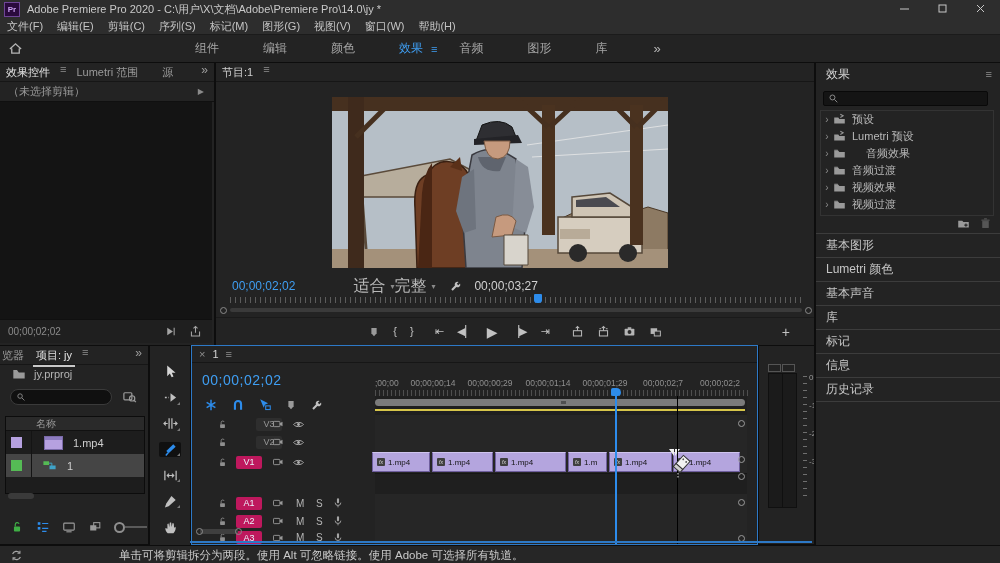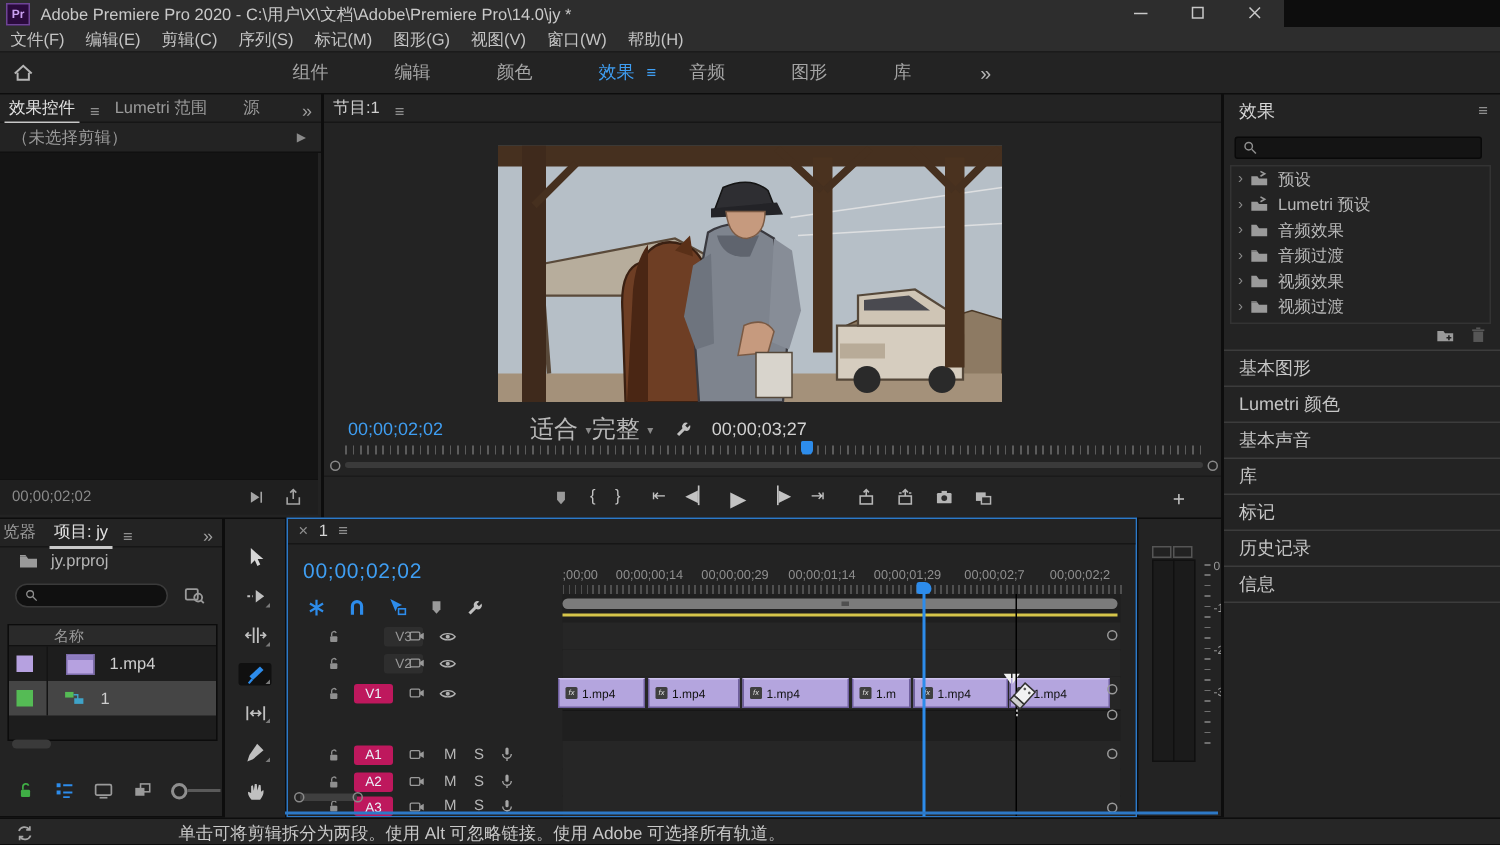--- a/index.html
+++ b/index.html
@@ -1,40 +1,40 @@
 <!DOCTYPE html>
 <html><head>
 <meta charset="utf-8">
 <style>
   html,body{margin:0;padding:0;background:#000;}
   .app{position:relative;width:1000px;height:563px;background:#0d0d0d;
        font-family:"Liberation Sans","DejaVu Sans",sans-serif;color:#c8c8c8;
        font-size:11px;overflow:hidden;-webkit-font-smoothing:antialiased;}
   .abs{position:absolute;}
   
-  .titlebar{position:absolute;left:0;top:0;width:856px;height:18px;background:#2d2d2d;
+  .titlebar{position:absolute;left:0;top:0;width:1000px;height:18px;background:#2d2d2d;
             display:flex;align-items:center;}
   .prlogo{width:14px;height:13px;margin-left:4px;background:#2a0a3d;border:1px solid #6e4596;
           color:#c9a0f0;font-size:8px;font-weight:bold;display:flex;align-items:center;justify-content:center;}
   .wtitle{margin-left:7px;color:#c9c9c9;font-size:11px;white-space:nowrap;}
   .wincontrols{position:absolute;right:0;top:0;height:18px;display:flex;}
   .winbtn{width:38px;height:18px;display:flex;align-items:center;justify-content:center;}
   .menubar{position:absolute;left:0;top:18px;width:1000px;height:16px;background:#2d2d2d;
            display:flex;align-items:center;border-bottom:1px solid #1b1b1b;}
   .menuitem{padding:0 7px;color:#c4c4c4;font-size:11px;}
   .wsbar{position:absolute;left:0;top:35px;width:1000px;height:27px;background:#232323;
          display:flex;align-items:center;}
   .wstab{padding:0 22px;color:#a5a5a5;font-size:12px;}
   .wstab.active{color:#3f9ef2;}
   .wsmenu{color:#3f9ef2;font-size:11px;margin-left:-14px;}
   .wsoverflow{color:#b5b5b5;font-size:13px;margin-left:24px;}
   
   .panel{position:absolute;background:#232323;overflow:hidden;}
   .tabbar{position:absolute;left:0;top:0;right:0;height:18px;background:#232323;
-          border-bottom:1px solid #161616;display:flex;align-items:flex-end;}
+          border-bottom:1px solid #161616;display:flex;align-items:flex-start;}
   .tab{color:#9b9b9b;font-size:11px;position:relative;padding:2px 6px;}
   .tab.active{color:#e3e3e3;}
   .tab.active::after{content:"";position:absolute;left:3px;right:3px;bottom:-2px;height:2px;background:#c8c8c8;}
   .pmenu{color:#8f8f8f;font-size:11px;padding:0 4px;}
   .poverflow{color:#9f9f9f;font-size:12px;margin-left:auto;padding-right:6px;}
   
   .ec-empty{position:absolute;left:0;top:19px;right:0;height:19px;background:#232323;
             border-bottom:1px solid #101010;color:#9a9a9a;display:flex;align-items:center;padding-left:8px;}
   .ec-empty .rarrow{margin-left:auto;margin-right:10px;color:#8a8a8a;font-size:8px;}
   .ec-body{position:absolute;left:0;top:39px;right:2px;height:219px;background:#141414;}
@@ -474,21 +474,21 @@
         <svg class="ic" width="13" height="13">
             <use href="#i-folderarr"></use>
           </svg>
         <span style="margin-left:6px">Lumetri 预设</span>
       </div>
       <div class="fx-row">
         <span class="tarr">›</span>
         <svg class="ic" width="13" height="13">
             <use href="#i-folder"></use>
           </svg>
-        <span style="margin-left:6px">音频效果</span>
+        <span style="margin-left:20px">音频效果</span>
       </div>
       <div class="fx-row">
         <span class="tarr">›</span>
         <svg class="ic" width="13" height="13">
             <use href="#i-folder"></use>
           </svg>
         <span style="margin-left:6px">音频过渡</span>
       </div>
       <div class="fx-row">
         <span class="tarr">›</span>
@@ -516,22 +516,22 @@
             <use href="#i-trash"></use>
           </svg>
         </span>
     </div>
     <div class="fx-sections">
       <div class="fx-section">基本图形</div>
       <div class="fx-section">Lumetri 颜色</div>
       <div class="fx-section">基本声音</div>
       <div class="fx-section">库</div>
       <div class="fx-section">标记</div>
+      <div class="fx-section">信息</div>
       <div class="fx-section">历史记录</div>
-      <div class="fx-section">信息</div>
     </div>
   </div>
 
   <div class="panel" style="left:0;top:346px;width:148px;height:198px">
     <div class="tabbar">
       <span class="tab" style="padding-left:2px">览器</span>
       <span class="tab active">项目: jy</span>
       <span class="pmenu">≡</span>
       <span class="poverflow">»</span>
     </div>

